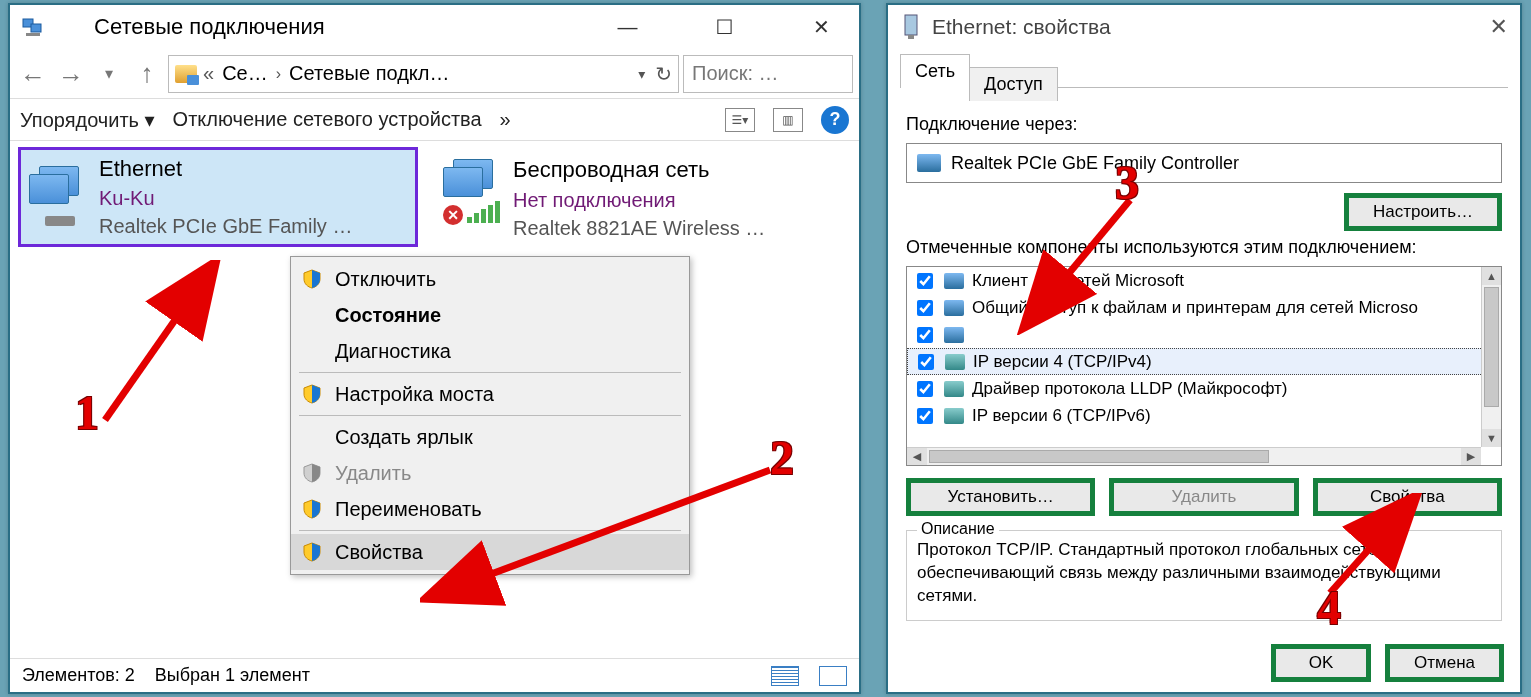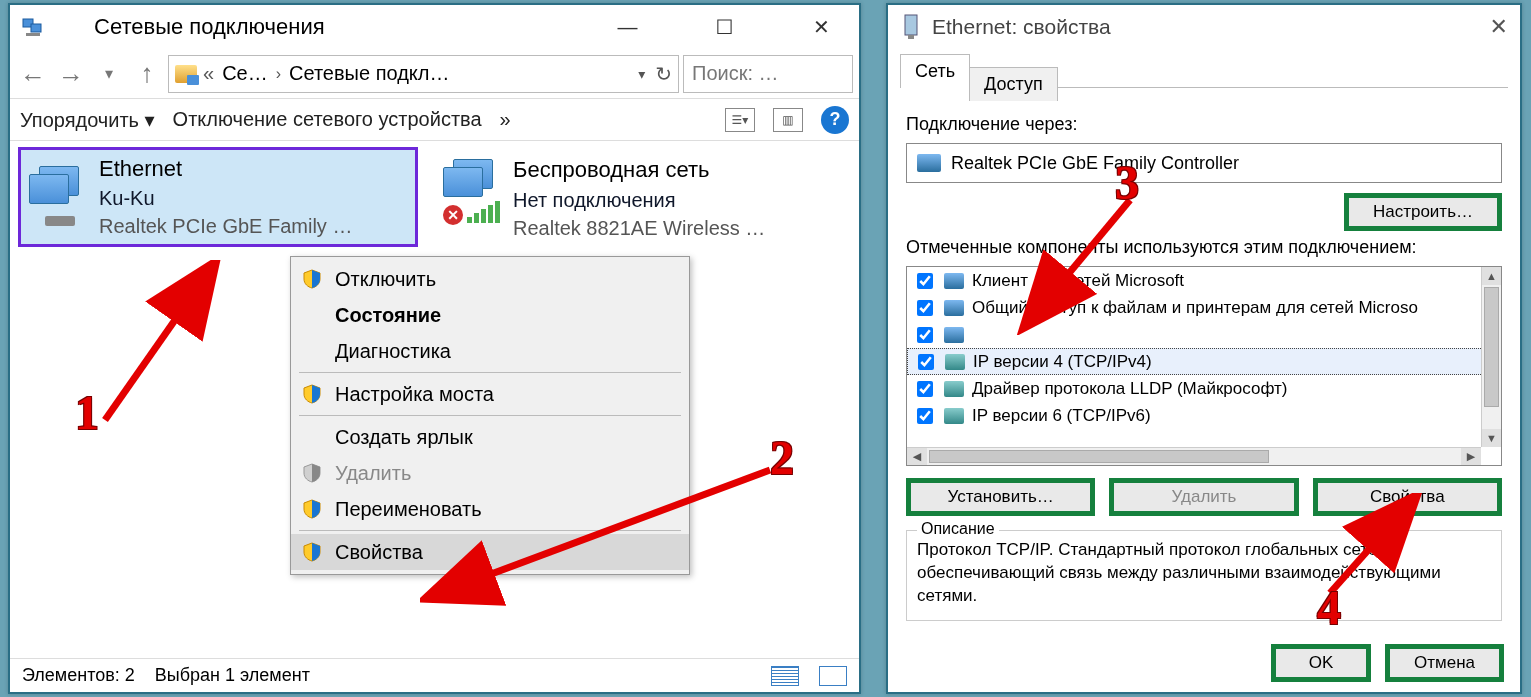--- a/index.html
+++ b/index.html
@@ -28,21 +28,21 @@
 .conn-item.sel { background: #cde6f7; border:3px solid #6d28d9;align-items:center;}
 .conn-icon { width:60px; height:70px; position:relative; margin-right:10px;}
 .monitor { position:absolute; width:40px; height:30px; background:linear-gradient(#7db8f0,#4a90d9); border:1px solid #2a6e9e; top:4px; left:10px; border-radius:2px;}
 .monitor2 { left:0px; top:12px; }
 .cable { position:absolute; width:30px; height:10px; background:#888; bottom:6px; left:16px; border-radius:2px;}
 .redx { position:absolute; bottom:0; left:0; width:20px; height:20px; background:#d32f2f; color:#fff; border-radius:50%; display:flex; align-items:center; justify-content:center; font-weight:bold; font-size:14px;}
 .sigbars { position:absolute; bottom:2px; left:24px; display:flex; gap:2px; align-items:flex-end;}
 .sigbars span{ width:5px; background:#4caf50;}
 .conn-text { font-size:20px; line-height:1.4; }
 .conn-text .t1{font-size:22px;}
-.conn-text .t2{color:#0f172a;}
+.conn-text .t2{color:#701a75;}
 .conn-text .t3{color:#555;}
 
 
 .ctxmenu { position:absolute; left:280px; top:115px; width:400px; background:#f0f0f0; border:1px solid #999; box-shadow:2px 2px 6px rgba(0,0,0,.25); padding:4px 0;}
 .ctxmenu .item { display:flex; align-items:center; height:36px; font-size:20px; padding:0 16px 0 10px; }
 .ctxmenu .item.bold { font-weight:bold;}
 .ctxmenu .item.disabled { color:#888;}
 .ctxmenu .item.hover { background:#d8d8d8;}
 .ctxmenu hr { border:none; border-top:1px solid #bbb; margin:3px 8px;}
 .shield { width:22px; height:22px; margin-right:12px; display:flex; align-items:center; justify-content:center;}

